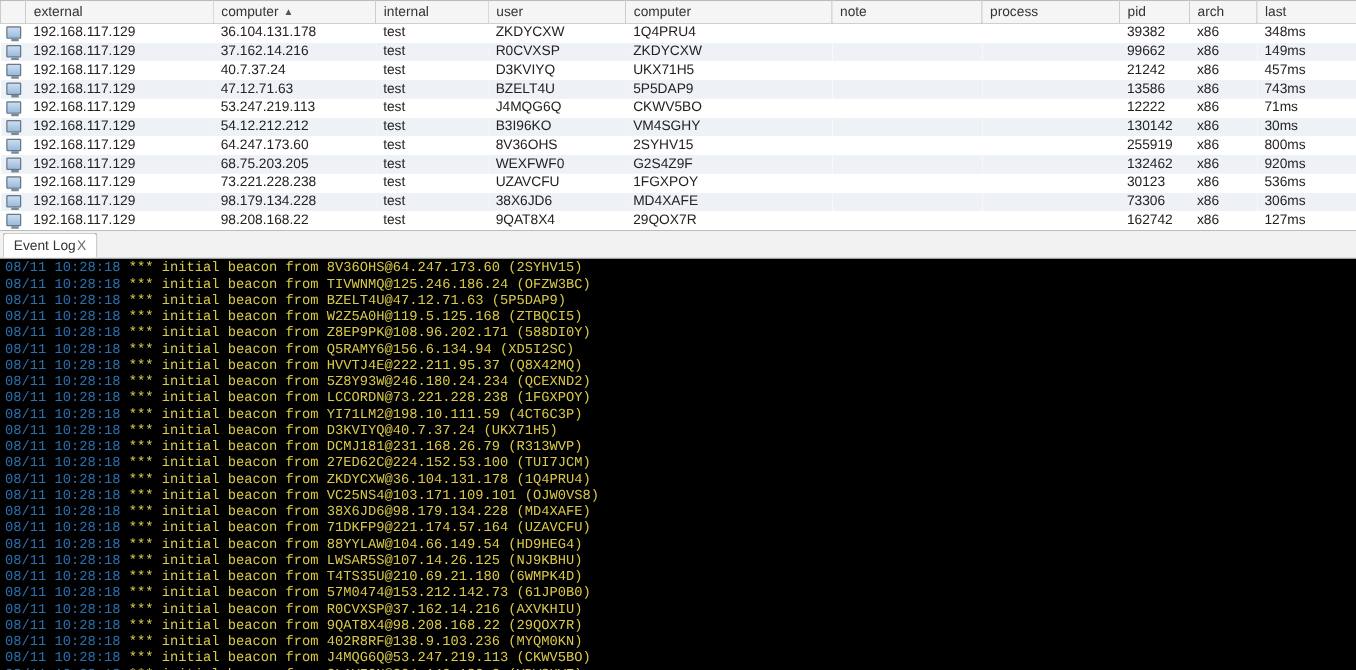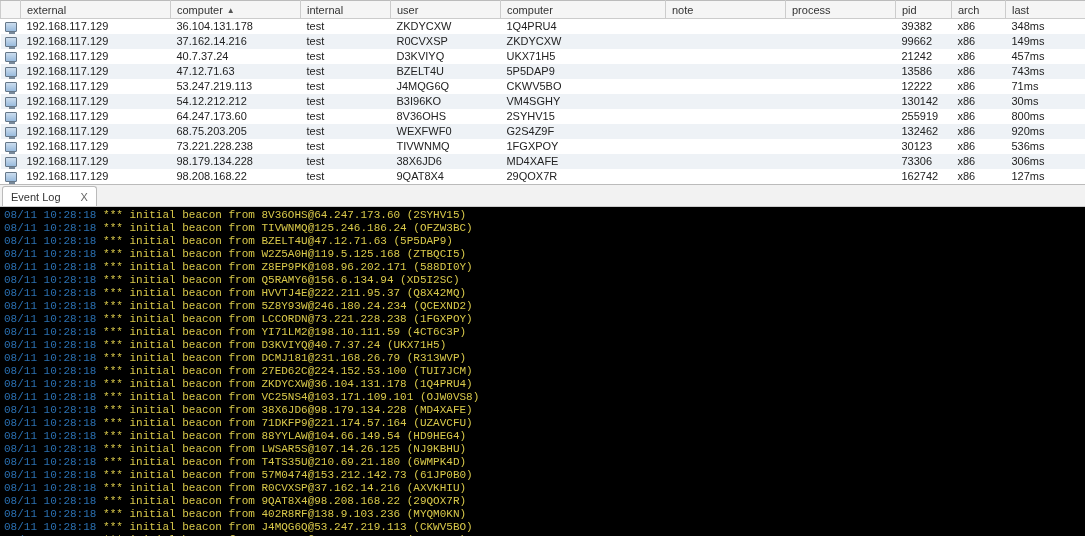--- a/index.html
+++ b/index.html
@@ -98,21 +98,21 @@
     height: 22px;
     background: #f2f2f2;
     border-bottom: 1px solid #ccc;
     display: flex;
     align-items: flex-end;
     padding-left: 2px;
   }
   .tab {
     display: flex;
     align-items: center;
-    gap: 20px;
+    gap: 1px;
     background: #fff;
     border: 1px solid #bbb;
     border-bottom: none;
     padding: 2px 8px;
     height: 20px;
     font-size: 11px;
     color: #333;
     border-top-left-radius: 3px;
     border-top-right-radius: 3px;
   }
@@ -271,21 +271,21 @@
           <td></td>
           <td>132462</td>
           <td>x86</td>
           <td>920ms</td>
         </tr>
         <tr class="even">
           <td class="iconcell"><span class="row-icon"></span></td>
           <td>192.168.117.129</td>
           <td>73.221.228.238</td>
           <td>test</td>
-          <td>TIVWNMQ</td>
+          <td>UZAVCFU</td>
           <td>1FGXPOY</td>
           <td></td>
           <td></td>
           <td>30123</td>
           <td>x86</td>
           <td>536ms</td>
         </tr>
         <tr class="odd">
           <td class="iconcell"><span class="row-icon"></span></td>
           <td>192.168.117.129</td>

